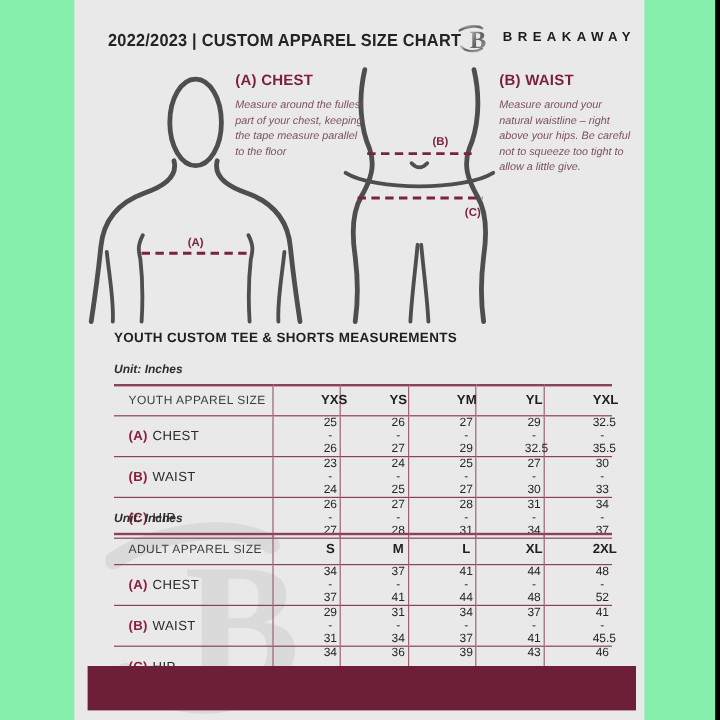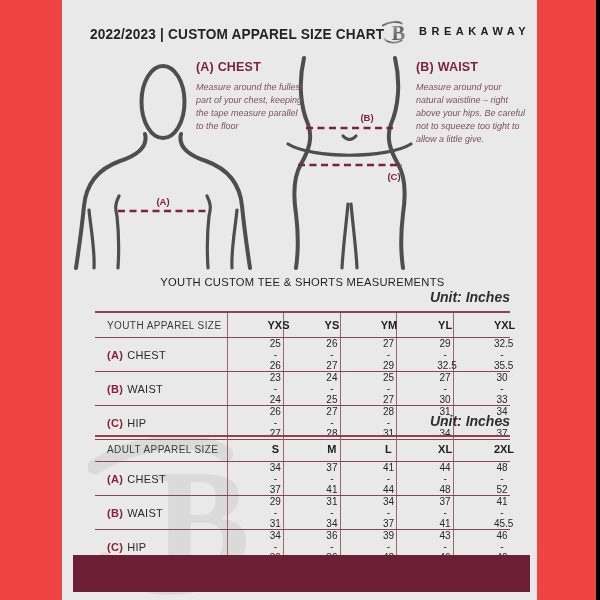--- a/index.html
+++ b/index.html
@@ -2,21 +2,21 @@
 <html><head>
 <meta charset="utf-8">
 <style>
   html,body{margin:0;padding:0;}
   body{
     width:600px;height:600px;overflow:hidden;
     background:#000;
     font-family:"Liberation Sans", sans-serif;
     -webkit-font-smoothing:antialiased;
   }
-  .stage{position:relative;width:596px;height:600px;background:#ef4444;}
+  .stage{position:relative;width:596px;height:600px;background:#86efac;}
   .page{
     position:absolute;left:62px;top:0;width:475px;height:600px;
     background:#e9e9ea;overflow:hidden;
   }
   
   .hdr-title{
     position:absolute;left:28px;top:26px;
     font-size:14.5px;font-weight:bold;color:#242424;
     letter-spacing:.2px;white-space:nowrap;
     transform:scaleX(.94);transform-origin:left center;
@@ -44,24 +44,24 @@
     margin:0 0 7px 0;font-size:12.5px;font-weight:bold;color:#7b1f3d;letter-spacing:.2px;
   }
   .guide p{
     margin:0;font-size:9px;line-height:1.45;font-style:italic;color:#7d4f60;
   }
   
   .tbl-section{position:absolute;left:33px;width:415px;z-index:1;}
   .youth{top:276px;}
   .adult{top:412px;}
   .tbl-title{
-    text-align:center;font-size:11.2px;font-weight:normal;color:#1e1e1e;letter-spacing:.3px;
+    font-size:11.2px;font-weight:bold;color:#1e1e1e;letter-spacing:.3px;
   }
   .tbl-unit{
-    text-align:right;font-size:14px;font-style:italic;font-weight:600;color:#2e2e2e;margin-top:1px;
+    text-align:left;font-size:10px;font-style:italic;font-weight:600;color:#2e2e2e;margin-top:15px;
   }
   table{border-collapse:collapse;width:415px;margin-top:6px;table-layout:fixed;}
   th,td{padding:0;height:22px;text-align:center;vertical-align:middle;
     border-bottom:1.5px solid #8d4156;}
   thead th{height:24px;border-top:2px solid #8d4156;}
   th:not(:first-child),td:not(:first-child){border-left:1.4px solid #9f6273;padding-left:40px;}
   col.lblcol{width:132px;}
   .col-hd{font-size:11px;font-weight:bold;color:#1f1f1f;}
   .lbl-hd{font-size:10px;font-weight:normal;color:#3c3c3c;text-align:left;padding-left:12px;letter-spacing:.4px;}
   td.lblcell{text-align:left;padding-left:12px;font-size:11px;color:#2a2a2a;letter-spacing:.3px;}

